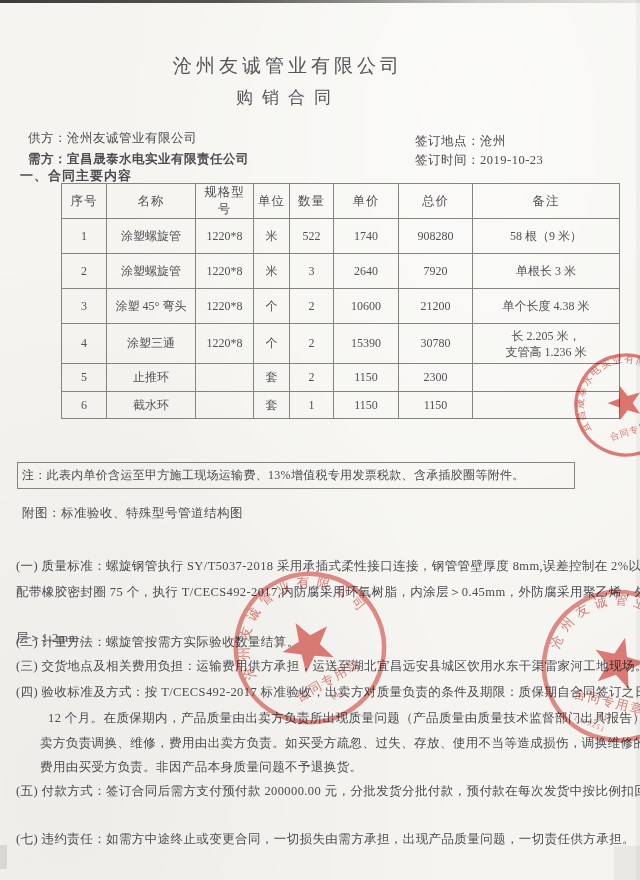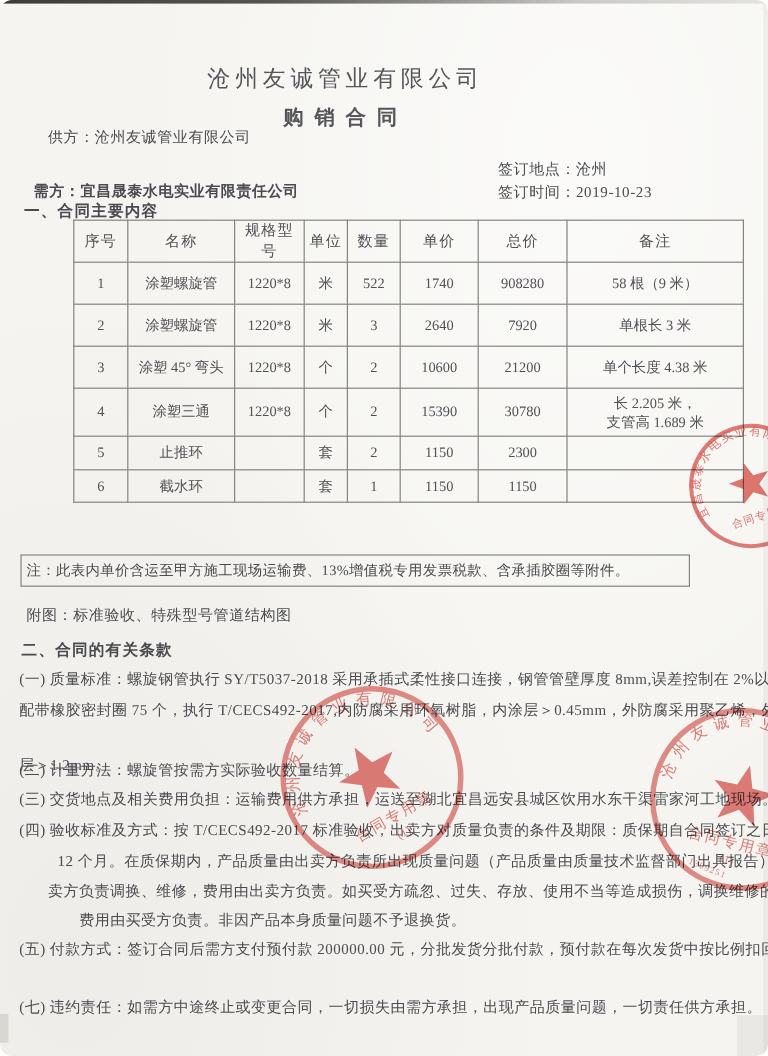--- a/index.html
+++ b/index.html
@@ -6,37 +6,36 @@
   html,body { width:640px; height:880px; }
   body { font-family:"Liberation Serif","DejaVu Serif",serif; }
 
   .page {
     position:relative; width:640px; height:880px; overflow:hidden;
     background:
       radial-gradient(ellipse at 75% 15%, rgba(255,255,255,.6), rgba(255,255,255,0) 55%),
       radial-gradient(ellipse at 10% 90%, rgba(0,0,0,.03), rgba(0,0,0,0) 50%),
       #f5f4f0;
     color:#4b4b50;
-    border-radius:10px;
   }
 
   
   .scan-top-line { position:absolute; top:0; left:0; width:640px; height:3px;
     background:linear-gradient(90deg,#3c3c3c 0%,#55544f 35%,#8a8a86 55%,#c9c8c4 75%,#e4e3df 100%); }
   .scan-left-smudge { position:absolute; left:0; top:845px; width:7px; height:24px; background:#d9d7d2; }
   .scan-right-shade { position:absolute; right:0; top:0; width:4px; height:880px; background:rgba(60,60,60,.05); }
   .scan-corner { position:absolute; right:0; bottom:0; width:26px; height:34px; background:rgba(90,90,90,.07); }
 
   .doc-title { position:absolute; top:53px; left:0; width:576px; text-align:center;
     font-size:19px; letter-spacing:4px; color:#55555a; font-weight:500; }
   .doc-subtitle { position:absolute; top:86px; left:0; width:576px; text-align:center;
-    font-size:17px; letter-spacing:9px; color:#55555a; font-weight:700; }
+    font-size:17px; letter-spacing:9px; color:#55555a; font-weight:400; }
 
   .meta { position:absolute; font-size:12.5px; letter-spacing:.5px; white-space:nowrap; }
-  .meta-supplier { left:28px; top:106px;margin-left:12px; }
+  .meta-supplier { left:28px; top:130px; }
   .meta-buyer { left:28px; top:151px;font-weight:bold; }
   .meta-right { left:415px; }
   .meta-no { top:114px; } .meta-place { top:133px; } .meta-time { top:152px; }
 
   .section-title { position:absolute; font-size:13px; font-weight:bold; letter-spacing:1px; white-space:nowrap; }
   .section1 { left:20px; top:167px; }
   .section2 { left:18px; top:533px; }
 
   table.goods { position:absolute; left:17px; top:183px; width:558px;
     border-collapse:collapse; table-layout:fixed; font-size:12px; color:#515156;margin-left:44px; }
@@ -132,21 +131,21 @@
     <tr style="height:40px">
       <td>4</td>
       <td>涂塑三通</td>
       <td>1220*8</td>
       <td>个</td>
       <td>2</td>
       <td>15390</td>
       <td>30780</td>
       <td class="remark2line">
         <div>长 2.205 米，</div>
-        <div>支管高 1.689 米</div>
+        <div>支管高 1.236 米</div>
       </td>
     </tr>
     <tr style="height:28px">
       <td>5</td>
       <td>止推环</td>
       <td></td>
       <td>套</td>
       <td>2</td>
       <td>1150</td>
       <td>2300</td>
@@ -164,31 +163,30 @@
     </tr>
   </tbody>
     </table>
 
   <div class="note-box">
     <span>注：此表内单价含运至甲方施工现场运输费、13%增值税专用发票税款、含承插胶圈等附件。</span>
   </div>
 
   <div class="attachment">附图：标准验收、特殊型号管道结构图</div>
 
-  <div class="section-title section2">二、合同的有关条款</div>
 
   <div class="clause-line" style="left:16px; top:558px;">(一) 质量标准：螺旋钢管执行 SY/T5037-2018 采用承插式柔性接口连接，钢管管壁厚度 8mm,误差控制在 2%以内，</div>
   <div class="clause-line" style="left:16px; top:584px;">配带橡胶密封圈 75 个，执行 T/CECS492-2017,内防腐采用环氧树脂，内涂层＞0.45mm，外防腐采用聚乙烯，外涂</div>
   <div class="clause-line" style="left:16px; top:610px;margin-top:20px;">层＞1.2mm。</div>
   <div class="clause-line" style="left:16px; top:634px;">(二) 计量方法：螺旋管按需方实际验收数量结算。</div>
   <div class="clause-line" style="left:16px; top:658px;">(三) 交货地点及相关费用负担：运输费用供方承担，运送至湖北宜昌远安县城区饮用水东干渠雷家河工地现场。</div>
   <div class="clause-line" style="left:16px; top:684px;">(四) 验收标准及方式：按 T/CECS492-2017 标准验收，出卖方对质量负责的条件及期限：质保期自合同签订之日起</div>
   <div class="clause-line" style="left:48px; top:710px;">12 个月。在质保期内，产品质量由出卖方负责所出现质量问题（产品质量由质量技术监督部门出具报告），出</div>
   <div class="clause-line" style="left:40px; top:735px;">卖方负责调换、维修，费用由出卖方负责。如买受方疏忽、过失、存放、使用不当等造成损伤，调换维修的一</div>
-  <div class="clause-line" style="left:40px; top:759px;margin-left:26px;">费用由买受方负责。非因产品本身质量问题不予退换货。</div>
+  <div class="clause-line" style="left:40px; top:759px;">费用由买受方负责。非因产品本身质量问题不予退换货。</div>
   <div class="clause-line" style="left:16px; top:783px;">(五) 付款方式：签订合同后需方支付预付款 200000.00 元，分批发货分批付款，预付款在每次发货中按比例扣回。</div>
   <div class="clause-line" style="left:16px; top:831px;">(七) 违约责任：如需方中途终止或变更合同，一切损失由需方承担，出现产品质量问题，一切责任供方承担。</div>
 
   <div class="stamp" style="left:571px; top:350px; width:110px; height:110px; transform:rotate(-18deg);">
     <svg width="110" height="110" viewBox="0 0 110 110">
       <circle cx="55" cy="55" r="50" fill="none" stroke="#d94f48" stroke-width="3.4" stroke-opacity="0.8"></circle>
       <polygon points="55,35 59.4,47 72.1,47.4 62,55.3 65.6,67.6 55,60.4 44.4,67.6 48,55.3 37.9,47.4 50.6,47" fill="#d94f48" fill-opacity="0.85"></polygon>
       <path id="arcA" d="M 15,70 A 42.7,42.7 0 1 1 95,70" fill="none"></path>
       <text font-size="10" fill="#d94f48" fill-opacity="0.85" letter-spacing="1.5">
         <textPath href="#arcA" startOffset="50%" text-anchor="middle">宜昌晟泰水电实业有限责任公司</textPath>

